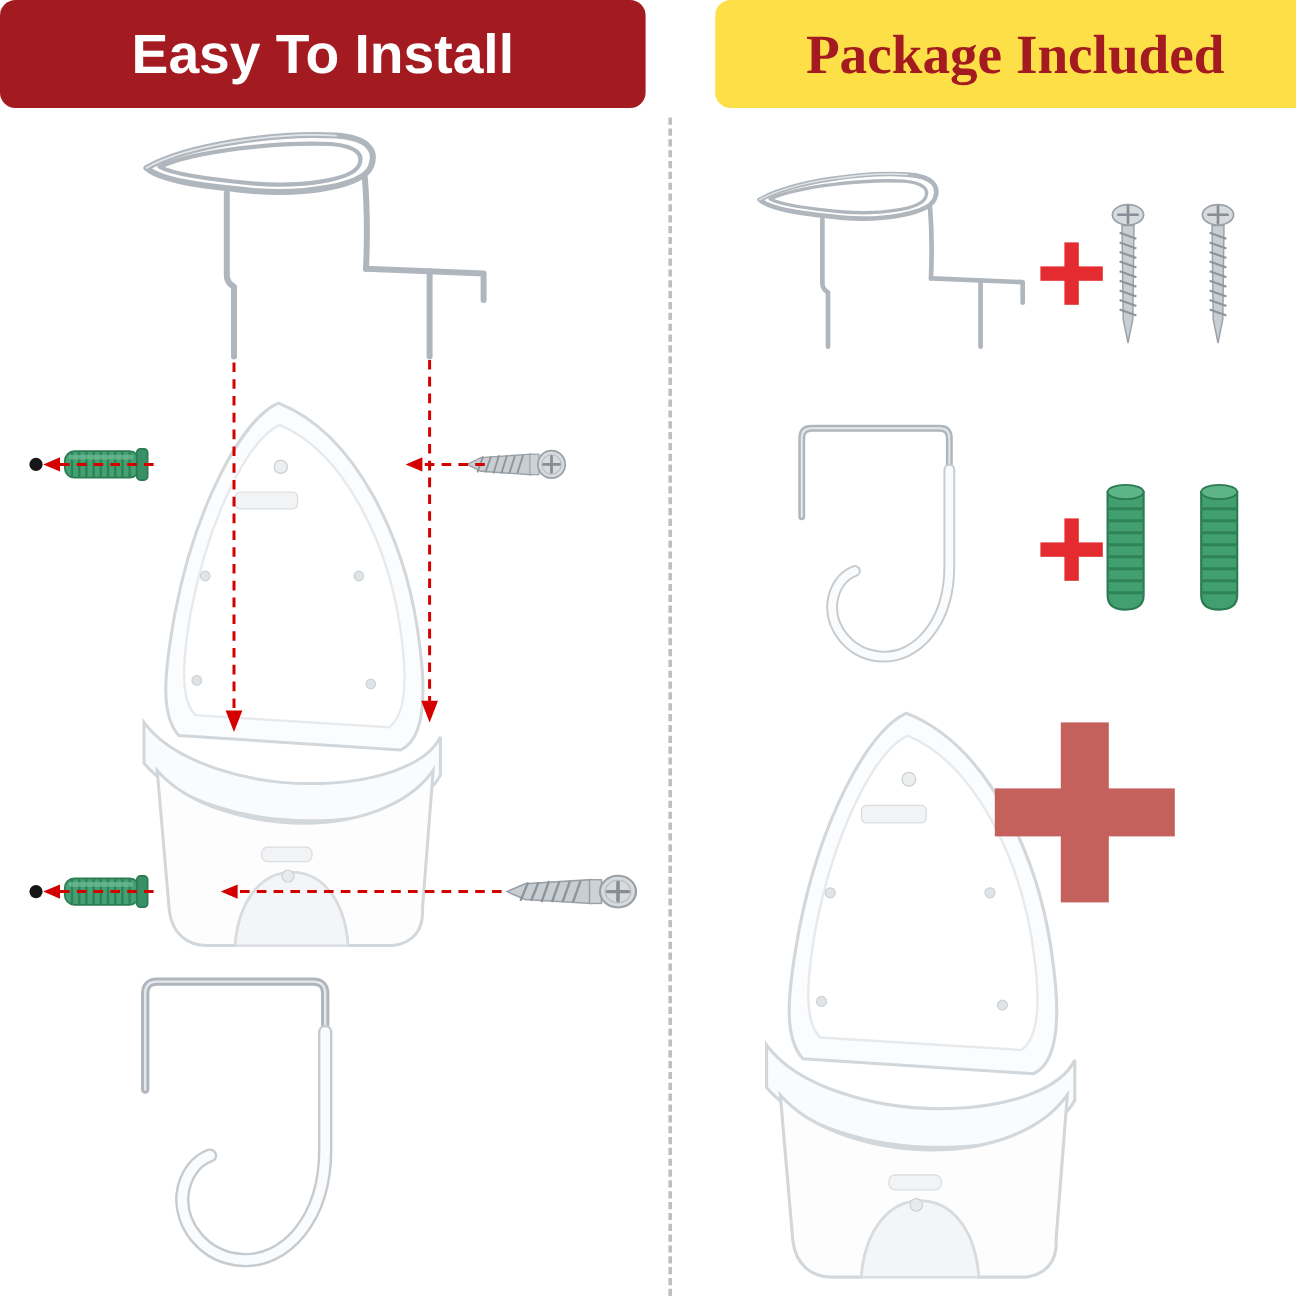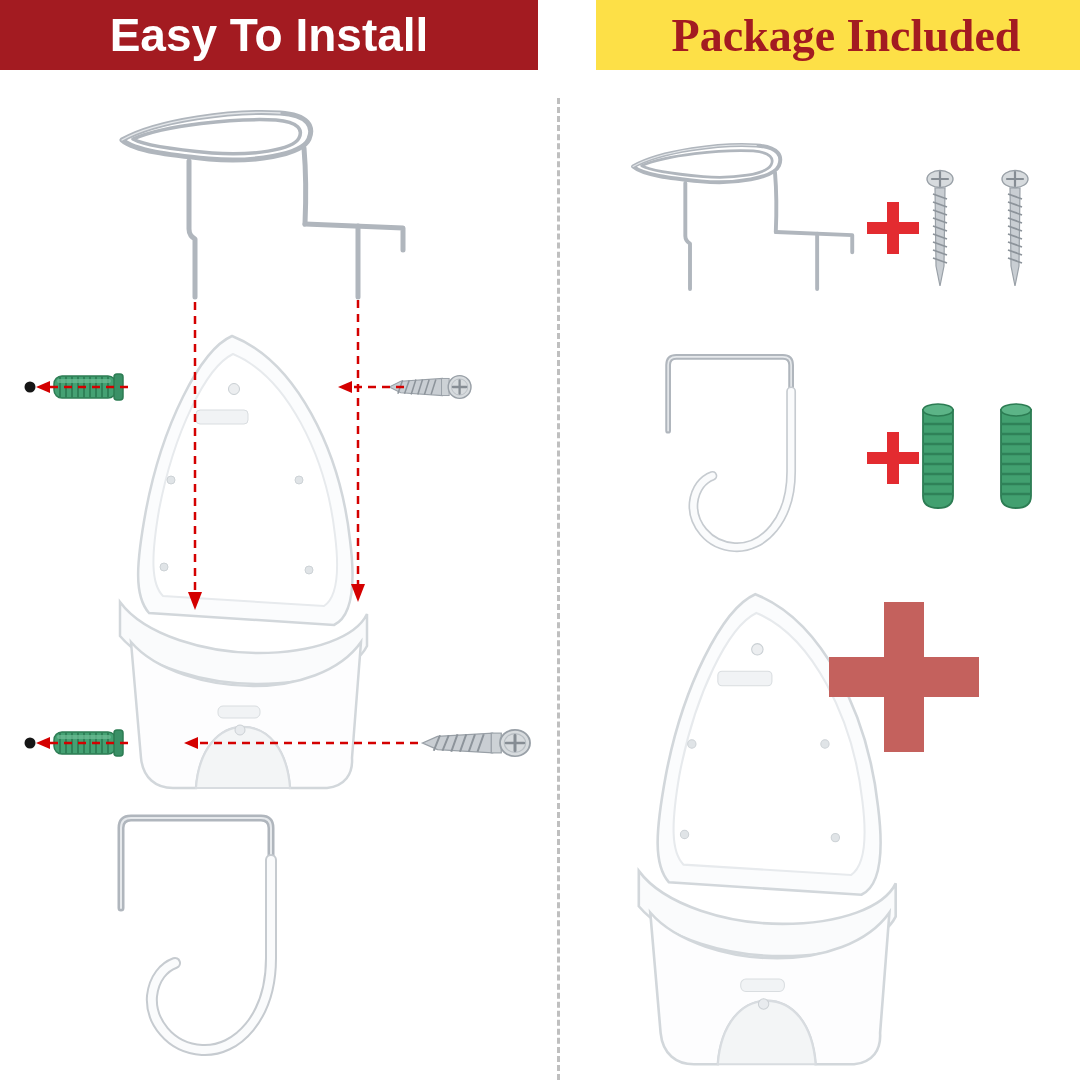--- a/index.html
+++ b/index.html
@@ -1,21 +1,21 @@
 <!DOCTYPE html>
 <html><head>
 <meta charset="utf-8">
 <style>
   html,body{margin:0;padding:0;background:#fff;}
   .canvas{
     position:relative;width:1080px;height:1080px;overflow:hidden;background:#ffffff;
     font-family:"Liberation Sans", sans-serif;
   }
   .header{
-    position:absolute;top:0;height:70px;display:flex;align-items:center;justify-content:center;
+    position:absolute;top:0;height:90px;display:flex;align-items:center;justify-content:center;border-radius:13px;
   }
   .header-left{left:0;width:538px;background:#A31B21;}
   .header-right{left:596px;width:500px;background:#fde047;font-family:Liberation Serif, serif;}
   .header-left .hdr-text{color:#ffffff;font-size:46px;font-weight:700;}
   .header-right .hdr-text{color:#A31B21;font-size:46px;font-weight:700;}
   .divider{
     position:absolute;left:557px;top:98px;height:982px;width:0;
     border-left:3px dashed #bfbfbf;
   }
   .art{position:absolute;left:0;top:0;width:1080px;height:1080px;}

